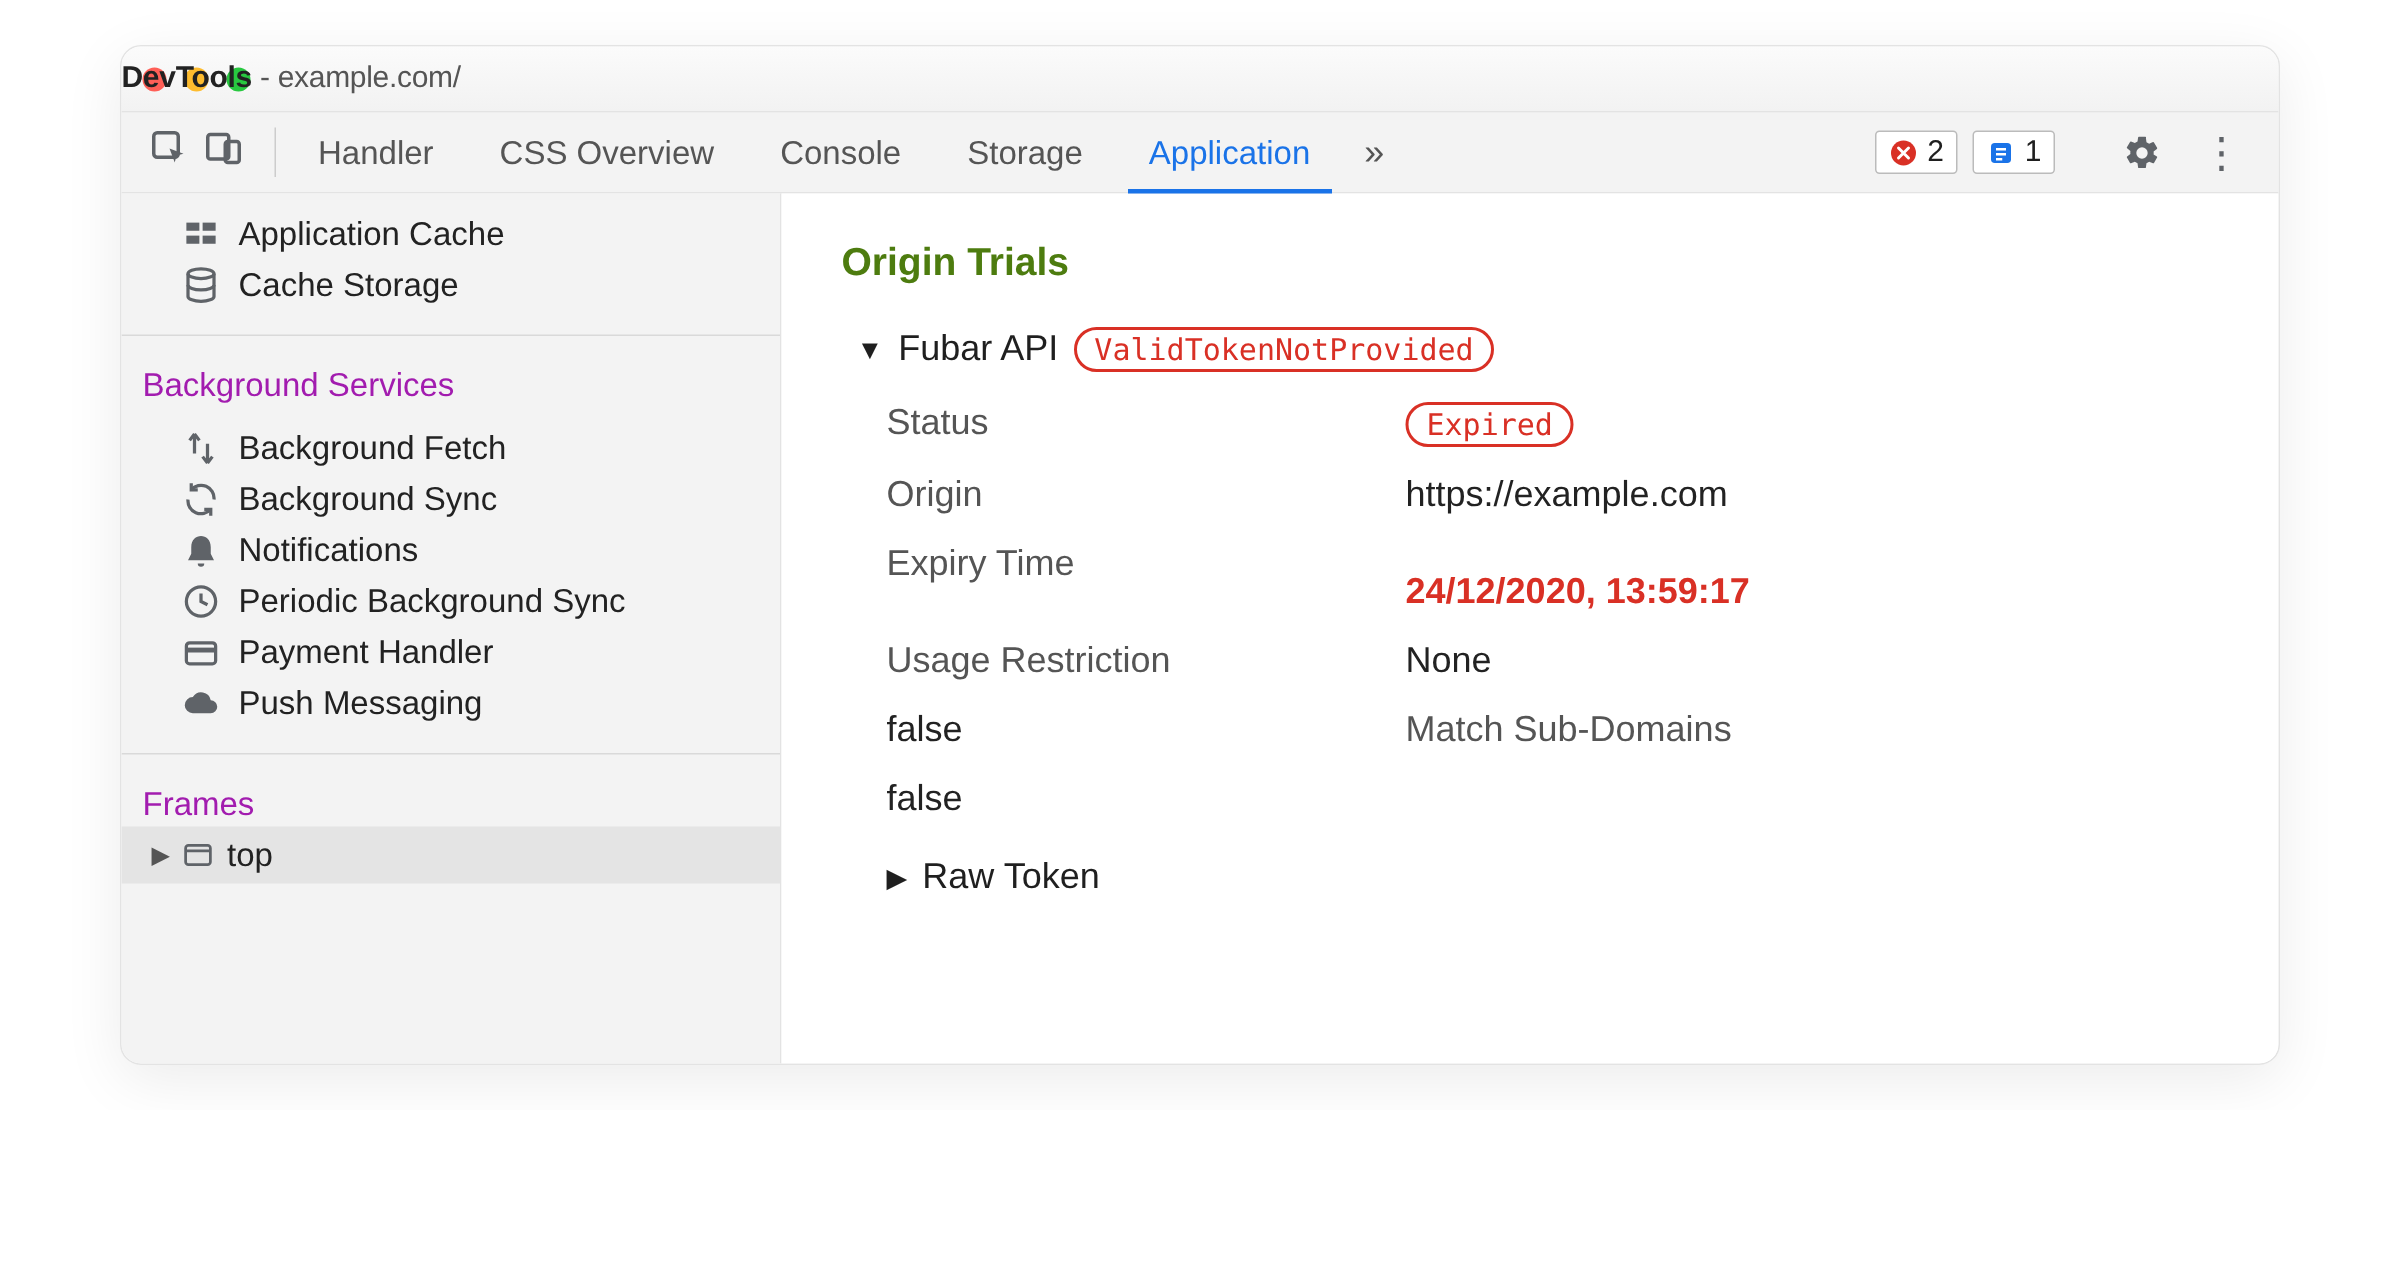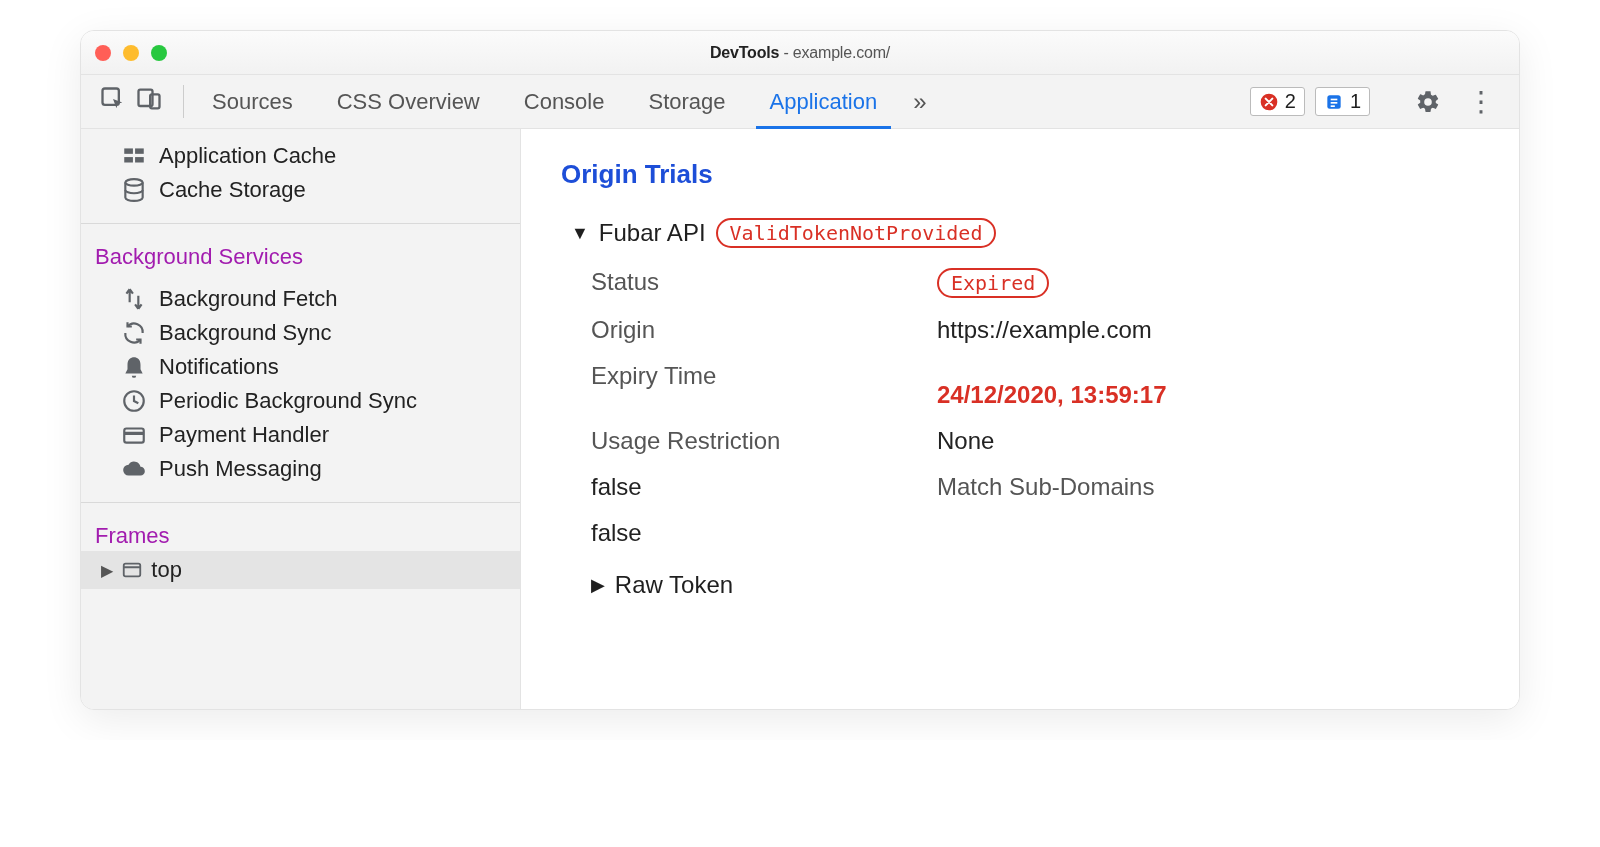--- a/index.html
+++ b/index.html
@@ -48,22 +48,22 @@
     position: relative;
   }
   .traffic { display: flex; gap: 12px; }
   .traffic .dot {
     width: 16px; height: 16px; border-radius: 50%;
   }
   .traffic .red { background: var(--traffic-red); }
   .traffic .yellow { background: var(--traffic-yellow); }
   .traffic .green { background: var(--traffic-green); }
   .title {
-    position: absolute; left: 0; right: 0; text-align: center;
-    font-size: 16px; color: #555; pointer-events: none;
+    position: absolute; left: 0; right: 0; 
+    font-size: 20px; color: #555; pointer-events: none;
     letter-spacing: -0.2px;
   }
   .title b { color: #222; font-weight: 600; }
 
   
   .toolbar {
     display: flex;
     align-items: stretch;
     height: 54px;
     background: var(--bg-toolbar);
@@ -136,21 +136,21 @@
     display: flex; align-items: center; gap: 8px;
     padding: 6px 14px 6px 20px; background: #e4e4e4; color: #222;
   }
   .sidebar .frame-row svg { width: 22px; height: 22px; }
   .sidebar .frame-row .arrow { font-size: 16px; color: #555; }
 
   .content {
     flex: 1; background: #fff; padding: 30px 40px; overflow: auto;
   }
   .content h2 {
-    margin: 0 0 28px 0; font-size: 26px; font-weight: 700; color: #1d4ed8;
+    margin: 0 0 28px 0; font-size: 26px; font-weight: 700; color: #4d7c0f;
   }
   .ot-row {
     display: flex; align-items: center; gap: 10px; margin-bottom: 20px;
     padding-left: 10px;
   }
   .ot-row .disc-tri { font-size: 18px; }
   .ot-row .api-name { font-size: 24px; }
   .pill {
     display: inline-flex; align-items: center;
     border: 2px solid var(--error); color: var(--error); background: var(--error-bg);
@@ -205,21 +205,21 @@
         <svg viewBox="0 0 24 24">
             <rect x="3" y="4" width="12" height="14" rx="1.5" class="stroke"></rect>
             <rect x="13" y="8" width="8" height="12" rx="1.5" class="stroke" fill="#f3f3f3"></rect>
           </svg>
       </span>
     </div>
     <div class="tool-divider"></div>
 
     <div class="tabs">
       <div class="tab">
-          <span>Sources</span>
+          <span>Handler</span>
         </div>
       <div class="tab">
           <span>CSS Overview</span>
         </div>
       <div class="tab">
           <span>Console</span>
         </div>
       <div class="tab">
           <span>Storage</span>
         </div>

